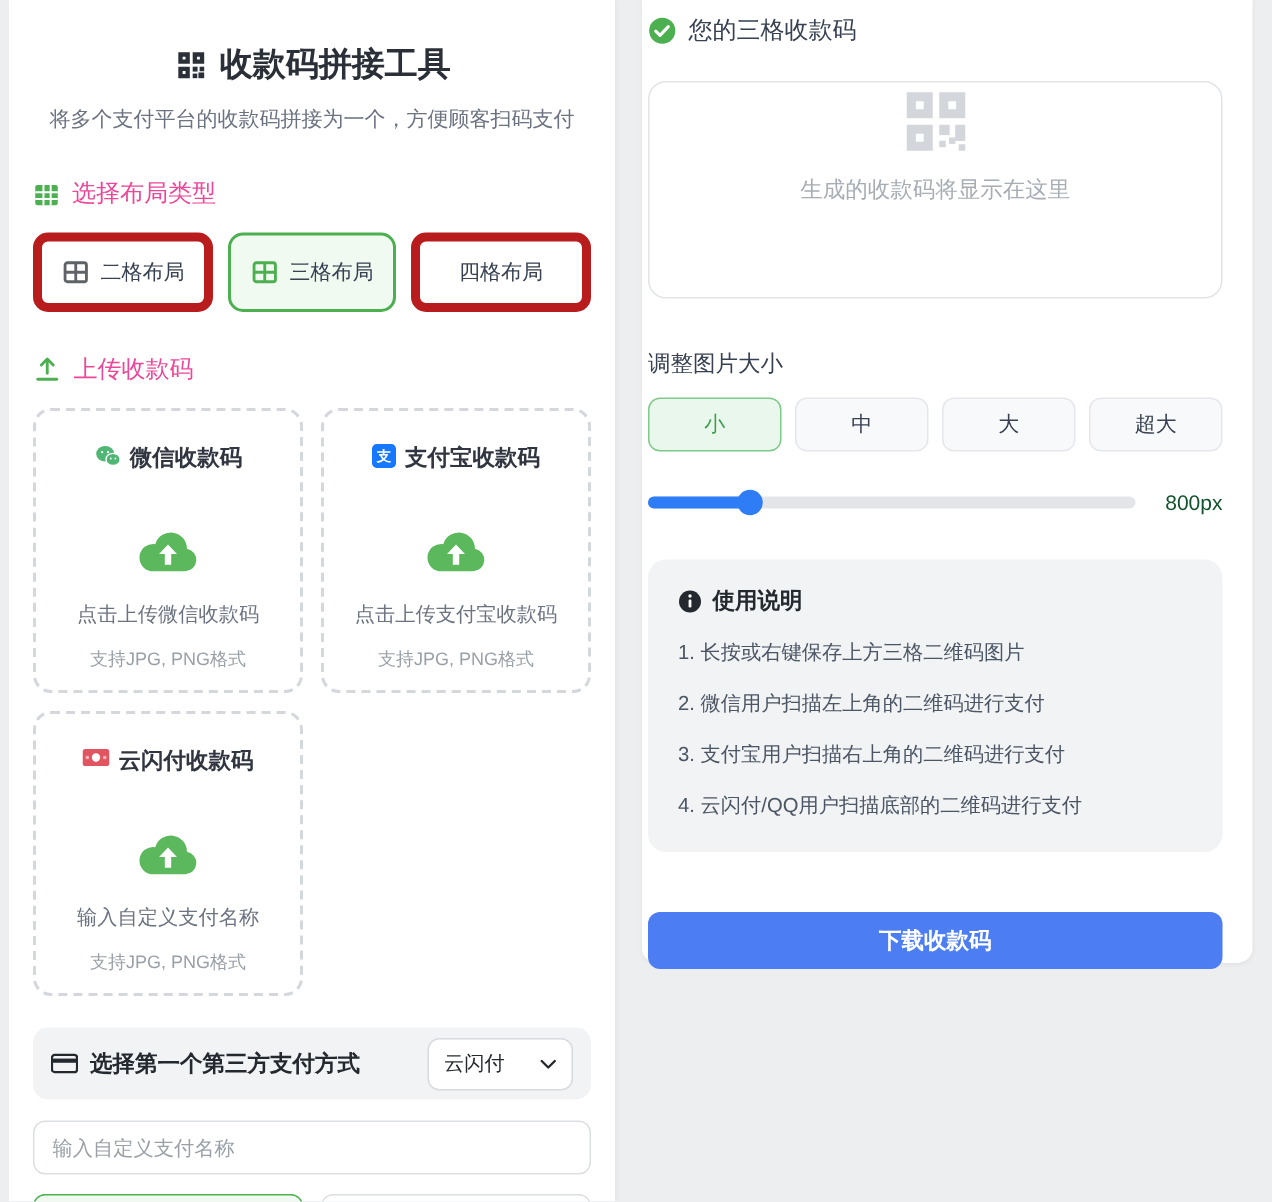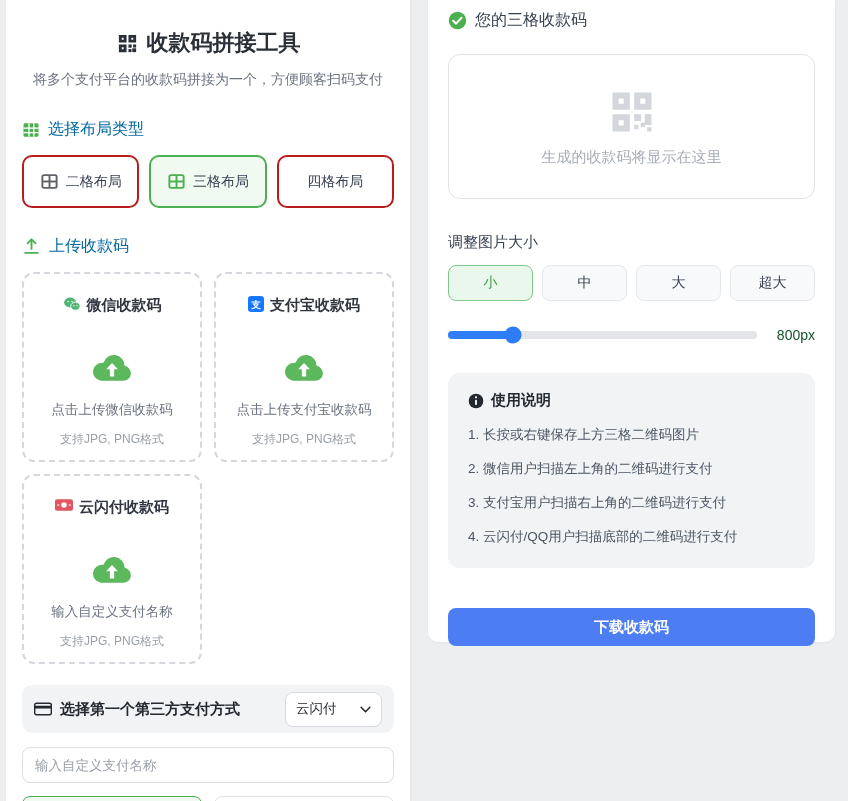--- a/index.html
+++ b/index.html
@@ -11,34 +11,34 @@
   }
   .page { display:flex; height:801px; padding-left:6px; }
   .panel-left {
     width:404px; background:#fff; height:801px;
     padding:10px 16px 0 16px;
     box-shadow:1px 0 3px rgba(0,0,0,0.04);
   }
   .gap { width:18px; }
   .panel-right {
     width:407px; background:#fff; height:642px;
-    padding:10px 20px 0 20px; border-radius:0 0 10px 10px;
+    padding:10px 20px 0 4px; border-radius:0 0 10px 10px;
     box-shadow:0 1px 3px rgba(0,0,0,0.05);
   }
 
   
   .app-title { display:flex; align-items:center; justify-content:center; gap:8px;
     font-size:22px; font-weight:bold; color:#2b3038; margin-top:18px; }
   .app-subtitle { text-align:center; font-size:14px; color:#6b7280; margin-top:13px; }
 
   .section-head { display:flex; align-items:center; gap:8px; font-size:16px;
-    color:#0369a1; font-weight:500; margin-top:30px; }
+    color:#ec4899; font-weight:500; margin-top:30px; }
 
   .layout-row { display:flex; gap:10px; margin-top:15px; }
-  .layout-btn { flex:1; height:53px; border:2px solid #b91c1c; border-radius:10px;
+  .layout-btn { flex:1; height:53px; border:6px solid #b91c1c; border-radius:10px;
     background:#fff; display:flex; align-items:center; justify-content:center; gap:7px;
     font-size:14px; color:#374151; cursor:pointer; }
   .layout-btn.selected { border:2px solid #4caf50; background:#f1faf1; }
 
   .upload-grid { display:grid; grid-template-columns:1fr 1fr; gap:12px; margin-top:15px; }
   .upload-card { border:2px dashed #d4d7dc; border-radius:12px; height:190px;
     display:flex; flex-direction:column; align-items:center; padding-top:22px; cursor:pointer; background:#fff; }
   .upload-card .card-title { display:flex; align-items:flex-start; gap:6px; font-size:15px;
     font-weight:bold; color:#303540; }
   .upload-card .cloud { margin-top:36px; }
@@ -61,21 +61,21 @@
   .color-opt { flex:1; height:38px; border:1px solid #dcdfe3; border-radius:8px; background:#fff;
     display:flex; align-items:center; gap:9px; padding:0 11px; font-size:14px; color:#374151; cursor:pointer; }
   .color-opt.selected { border:1.5px solid #4caf50; background:#f1faf1; }
   .radio { width:14px; height:14px; border-radius:50%; border:1.5px solid #9aa0a8; background:#fff; }
   .radio.checked { border:4px solid #2f7df6; }
   .swatch { width:17px; height:17px; border-radius:50%; }
 
   
   .result-head { display:flex; align-items:center; gap:8px; font-size:16px; color:#374151; font-weight:500; }
   .preview-box { margin-top:23px; height:145px; border:1px solid #e0e3e7; border-radius:12px;
-    display:flex; flex-direction:column; align-items:center; justify-content:center; background:#fff; }
+    display:flex; flex-direction:column; align-items:center; justify-content:flex-start; background:#fff; }
   .preview-text { font-size:15px; color:#a7adb5; margin-top:10px; }
 
   .resize-label { margin-top:34px; font-size:15px; color:#374151; }
   .size-row { display:flex; gap:9px; margin-top:13px; }
   .size-btn { flex:1; height:36px; border:1px solid #e5e7eb; border-radius:8px; background:#f8f9fa;
     display:flex; align-items:center; justify-content:center; font-size:14px; color:#374151; cursor:pointer; }
   .size-btn.selected { border:1px solid #7fc98a; background:#e9f7ec; color:#3f9e4d; }
 
   .slider-row { display:flex; align-items:center; margin-top:26px; gap:14px; }
   .slider-track { position:relative; flex:1; height:8px; background:#e3e5e8; border-radius:4px; cursor:pointer; }

